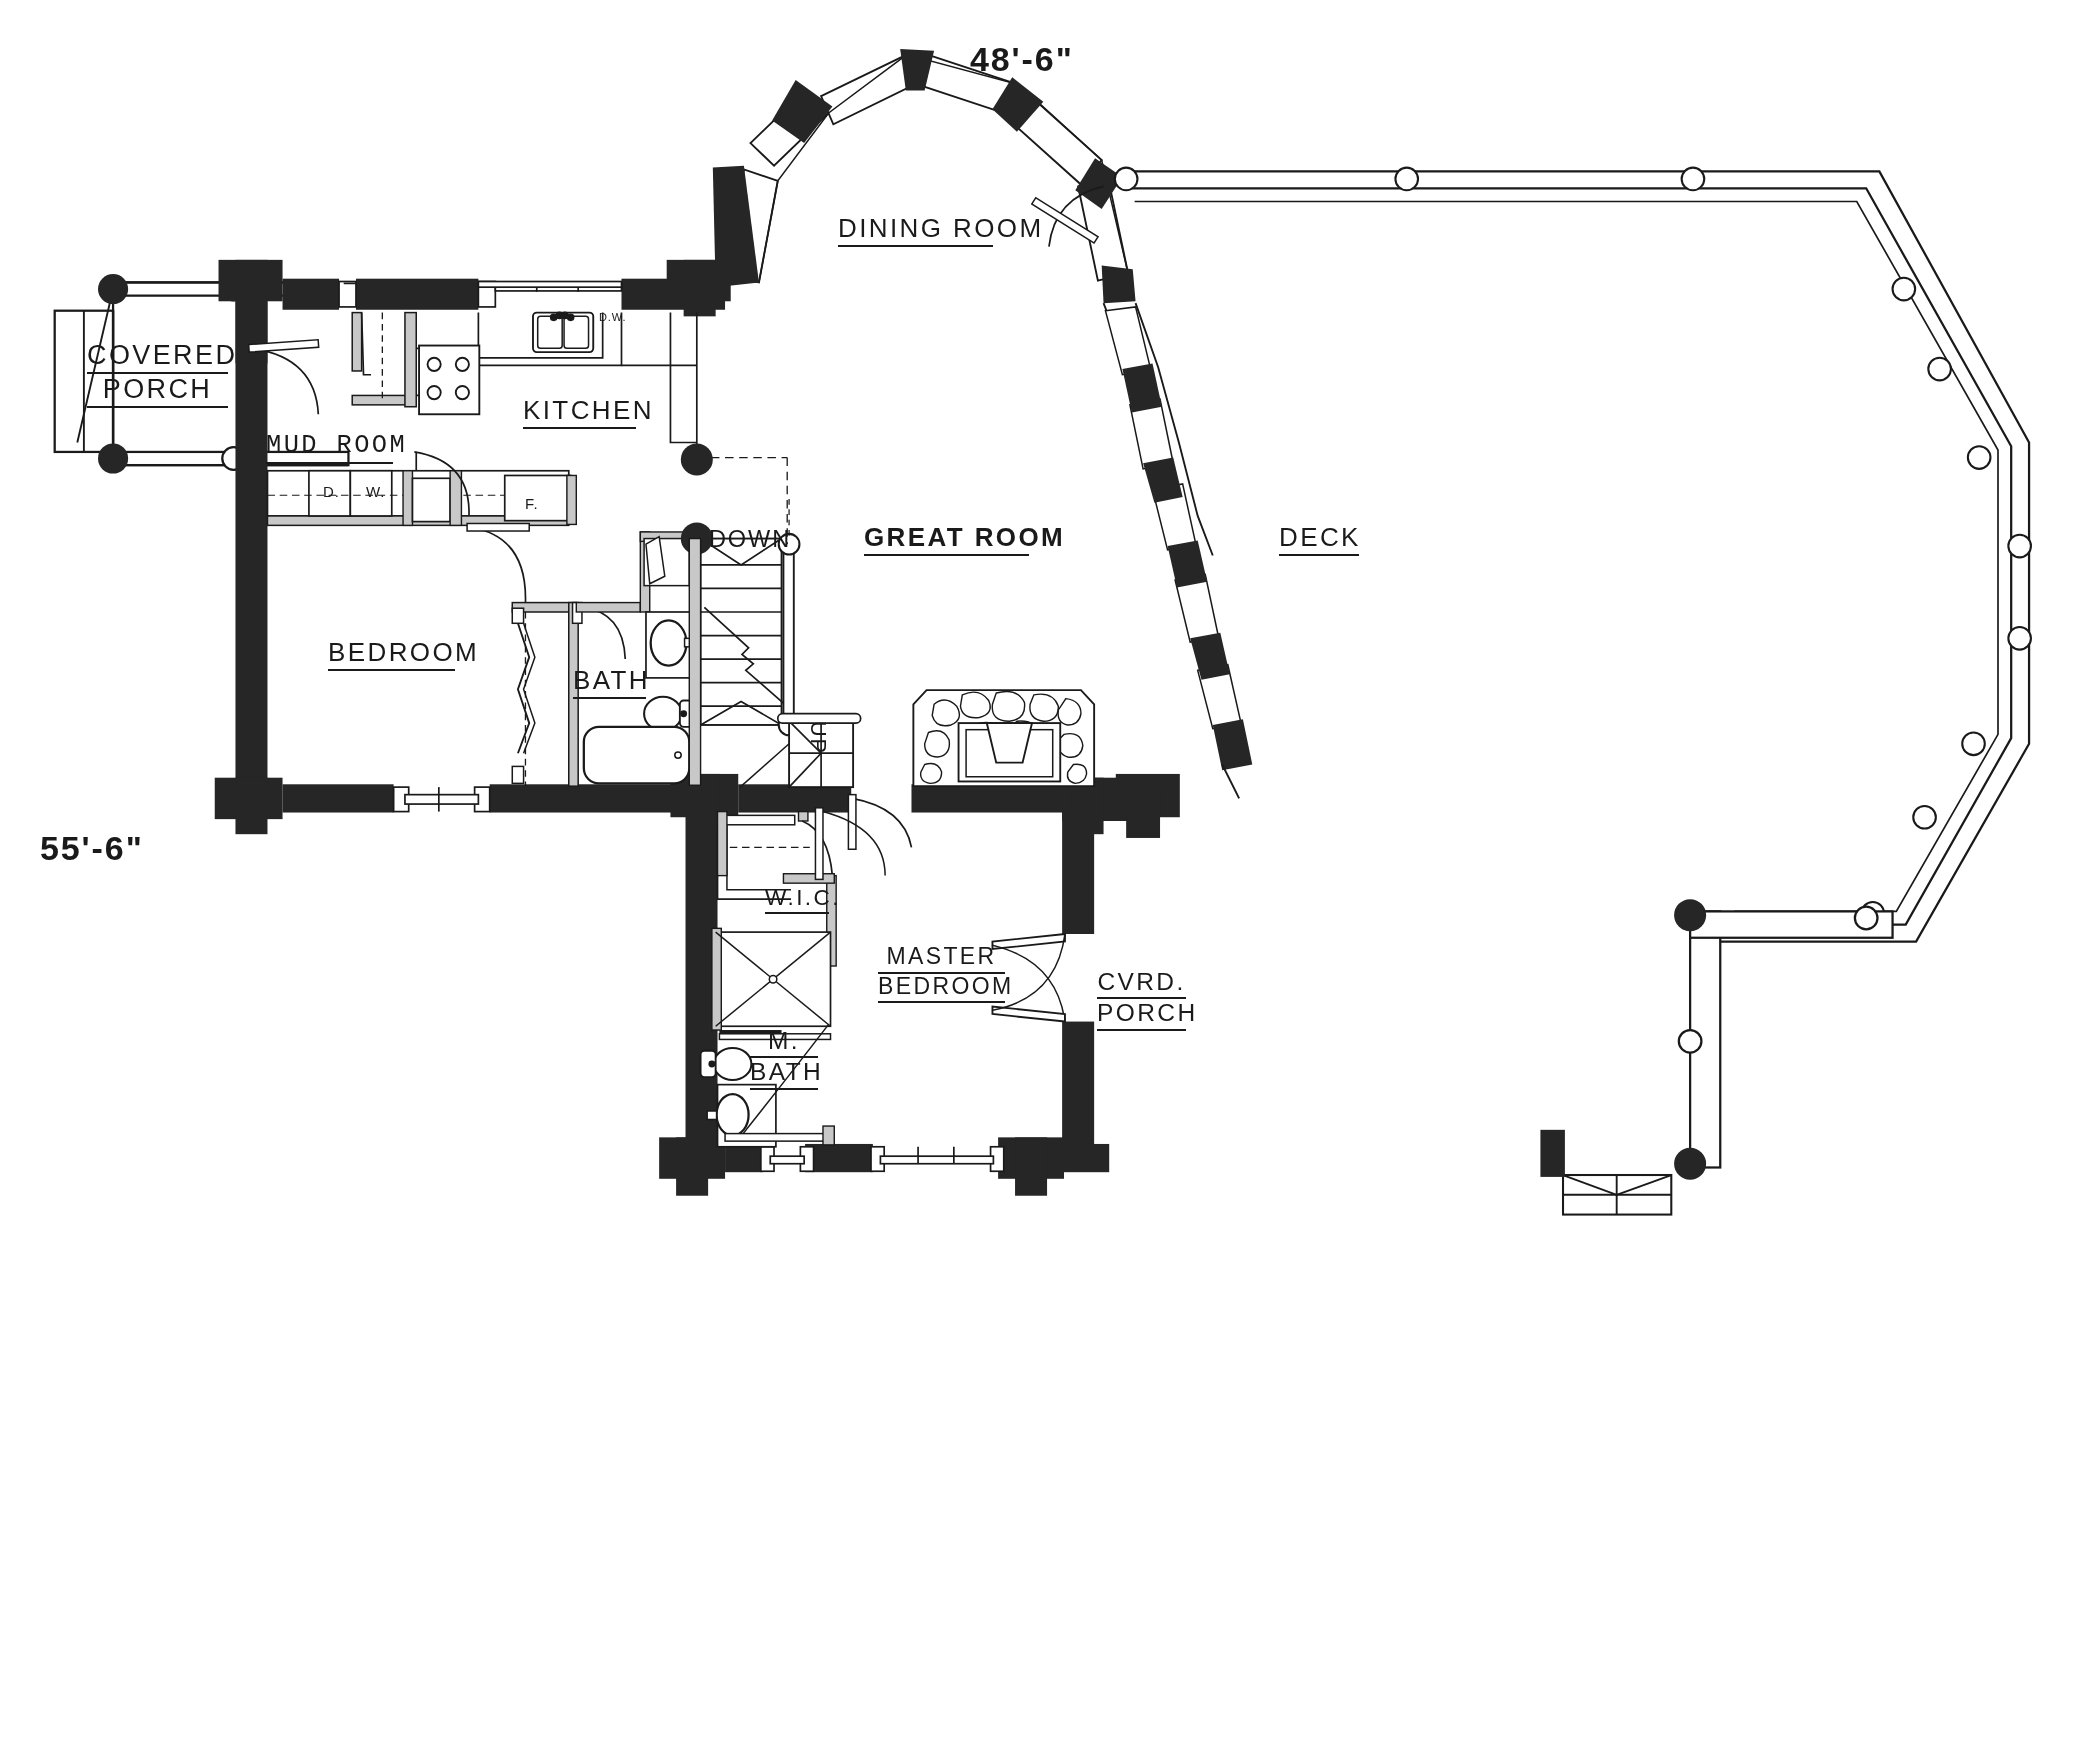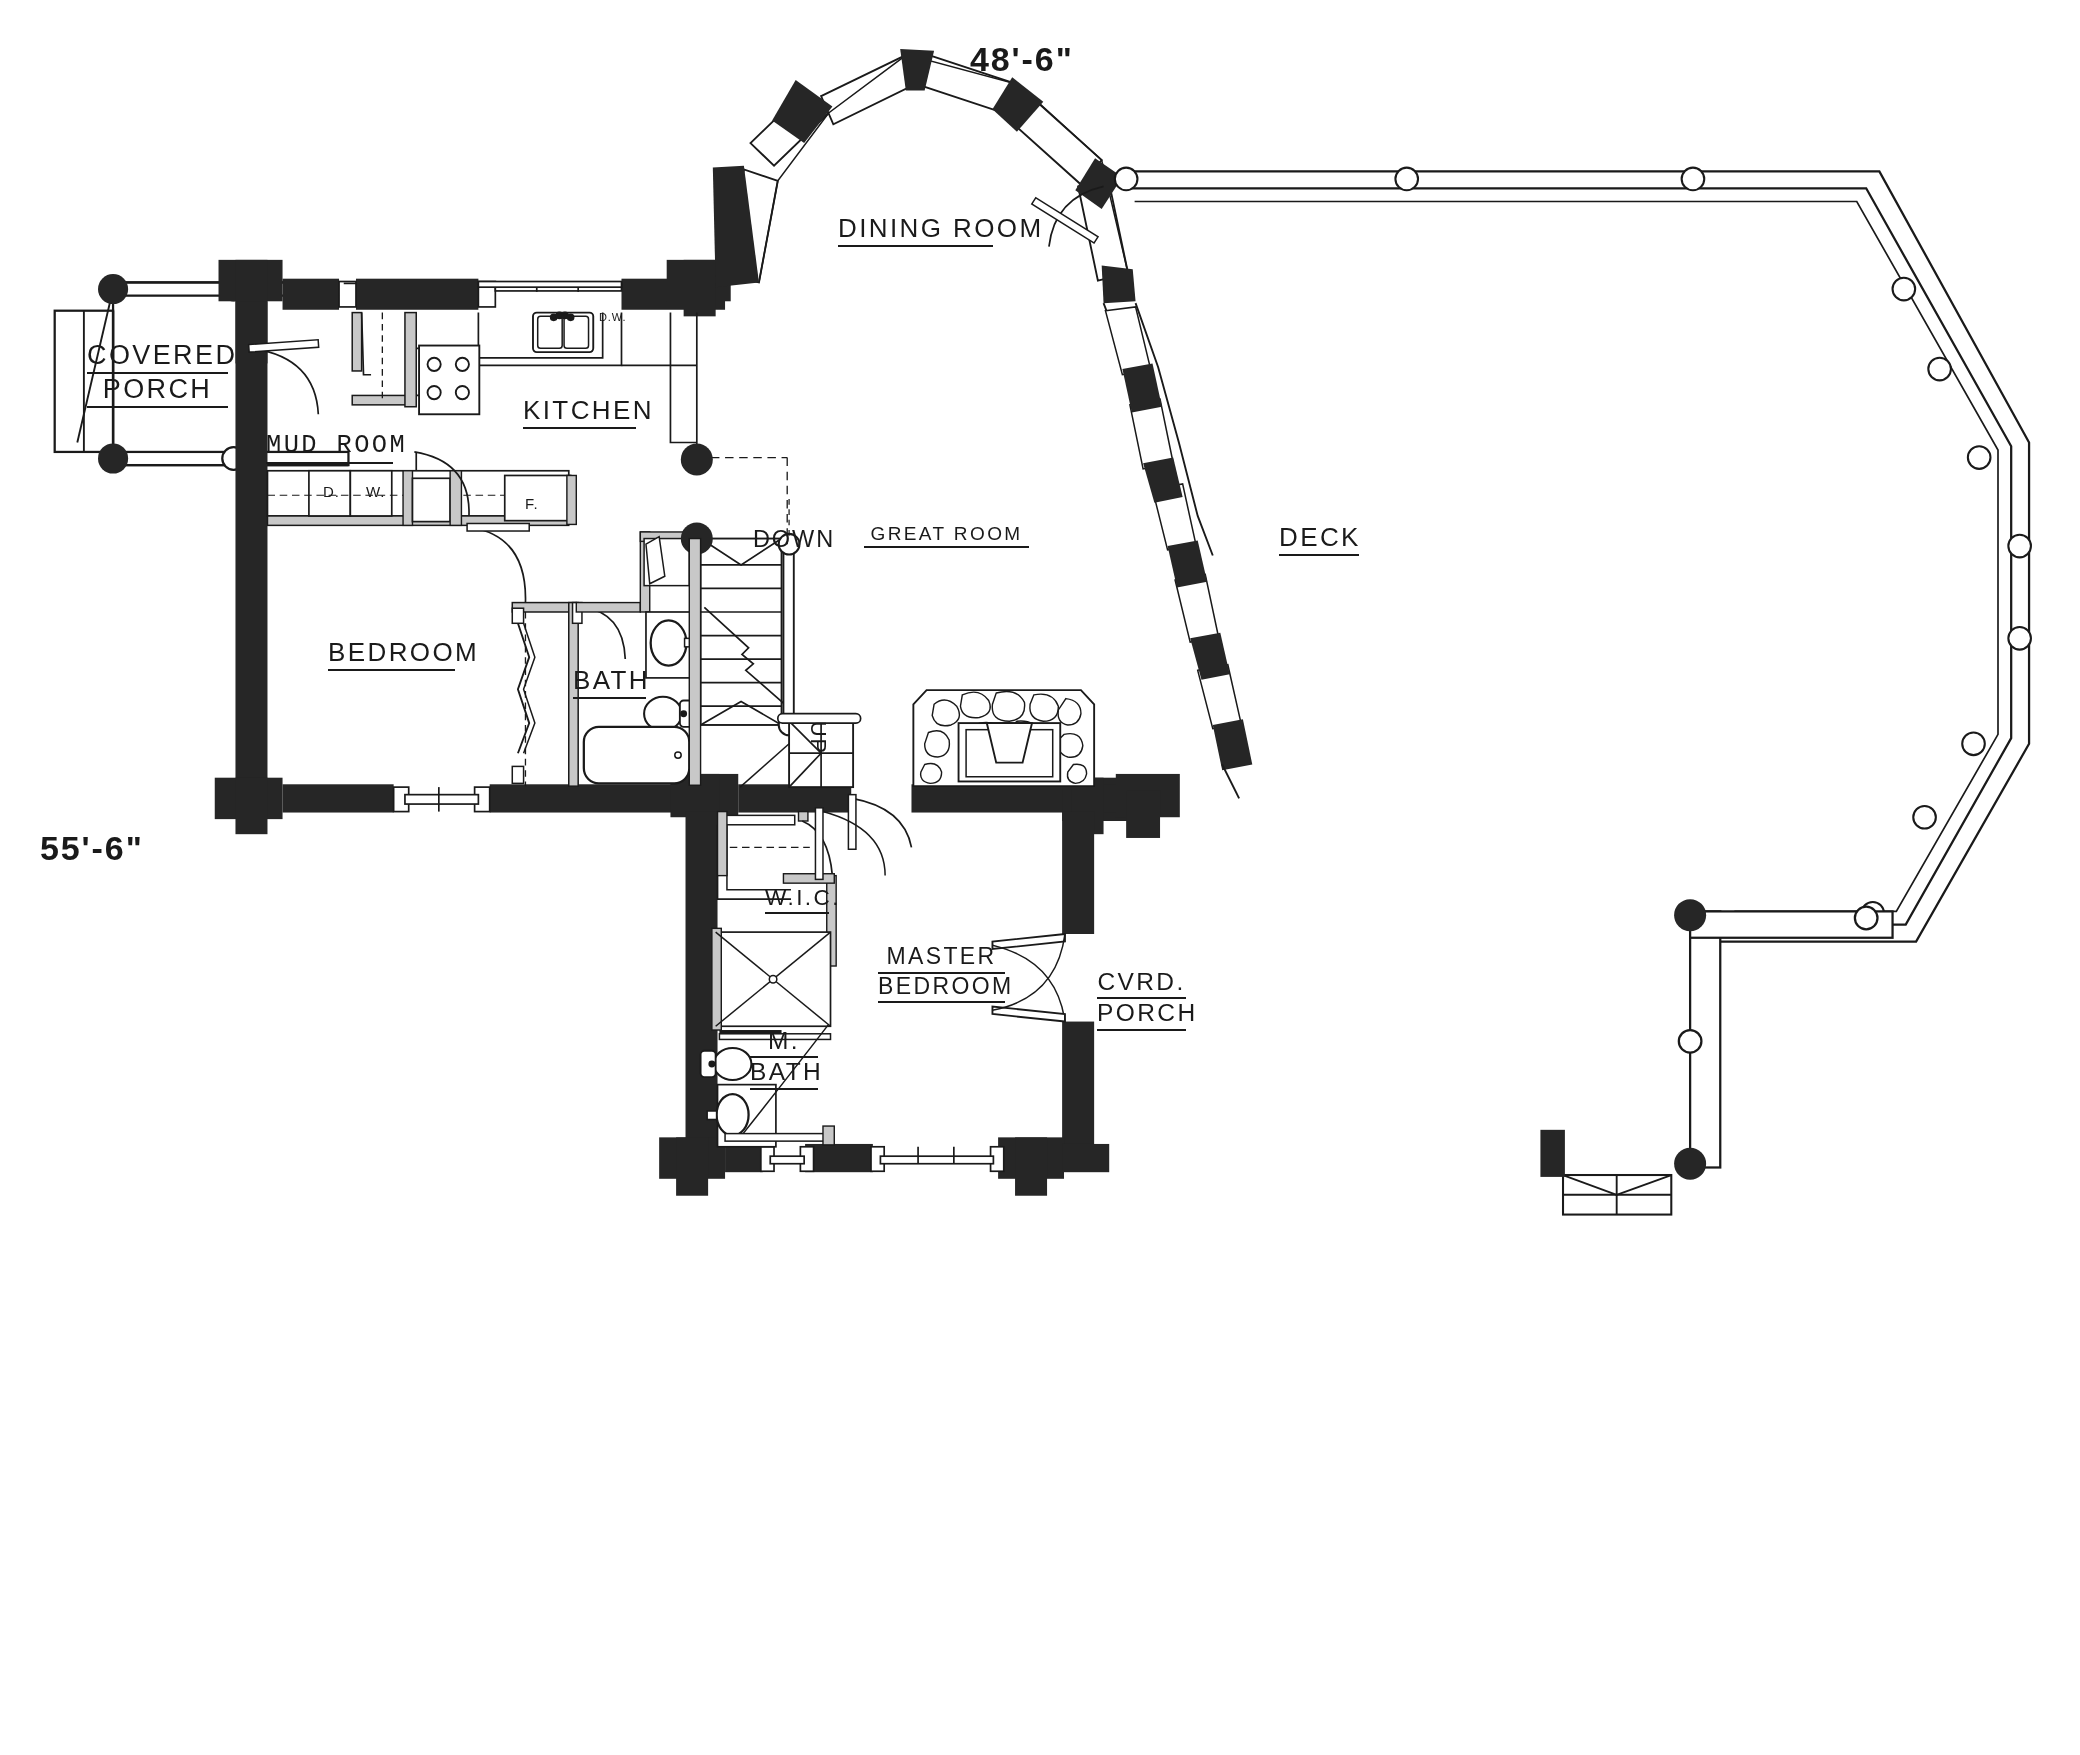--- a/index.html
+++ b/index.html
@@ -422,21 +422,21 @@
   <span>COVERED</span>
   <span>PORCH</span>
 </div>
 
 <div class="rm-label" style="left:266px;top:432px;width:127px;font-size:25.4px;font-family:Liberation Mono, monospace;">MUD ROOM</div>
 
 <div class="rm-label" style="left:504px;top:396px;width:113px;font-size:26px;margin-left:19px;">KITCHEN</div>
 
 <div class="rm-label" style="left:838px;top:174px;width:155px;font-size:26px;margin-top:40px;">DINING ROOM</div>
 
-<div class="rm-label" style="left:864px;top:523px;width:165px;font-size:19px;">GREAT ROOM</div>
+<div class="rm-label" style="left:864px;top:523px;width:165px;font-size:26px;font-weight:bold;">GREAT ROOM</div>
 
 <div class="rm-label" style="left:1279px;top:523px;width:80px;font-size:26px;">DECK</div>
 
 <div class="rm-label" style="left:328px;top:638px;width:127px;font-size:26px;">BEDROOM</div>
 
 <div class="rm-label" style="left:573px;top:666px;width:73px;font-size:26px;">BATH</div>
 
 <div class="rm-label" style="left:765px;top:857px;width:64px;font-size:22.6px;margin-top:28px;">W.I.C.</div>
 
 <div class="rm-label two-line" style="left:878px;top:944px;width:127px;font-size:23px;">
@@ -452,17 +452,17 @@
 <div class="rm-label two-line" style="left:1097px;top:968px;width:89px;font-size:24.5px;">
   <span>CVRD.</span>
   <span>PORCH</span>
 </div>
 
 <div class="app-label" style="left:599px;top:311px;font-size:11px;">D.W.</div>
 <div class="app-label" style="left:323px;top:483px;font-size:15px;">D.</div>
 <div class="app-label" style="left:366px;top:483px;font-size:15px;">W.</div>
 <div class="app-label" style="left:525px;top:495px;font-size:15px;">F.</div>
 
-<div class="app-label" style="left:709px;top:526px;font-size:23.5px;letter-spacing:1.9px;margin-left:44px;">DOWN</div>
+<div class="app-label" style="left:709px;top:526px;font-size:23.5px;letter-spacing:1.9px;">DOWN</div>
 <div class="app-label rot90" style="left:831px;top:721px;font-size:21.7px;letter-spacing:1.9px;">UP</div>
 
 </div>
 
 
 </body></html>

